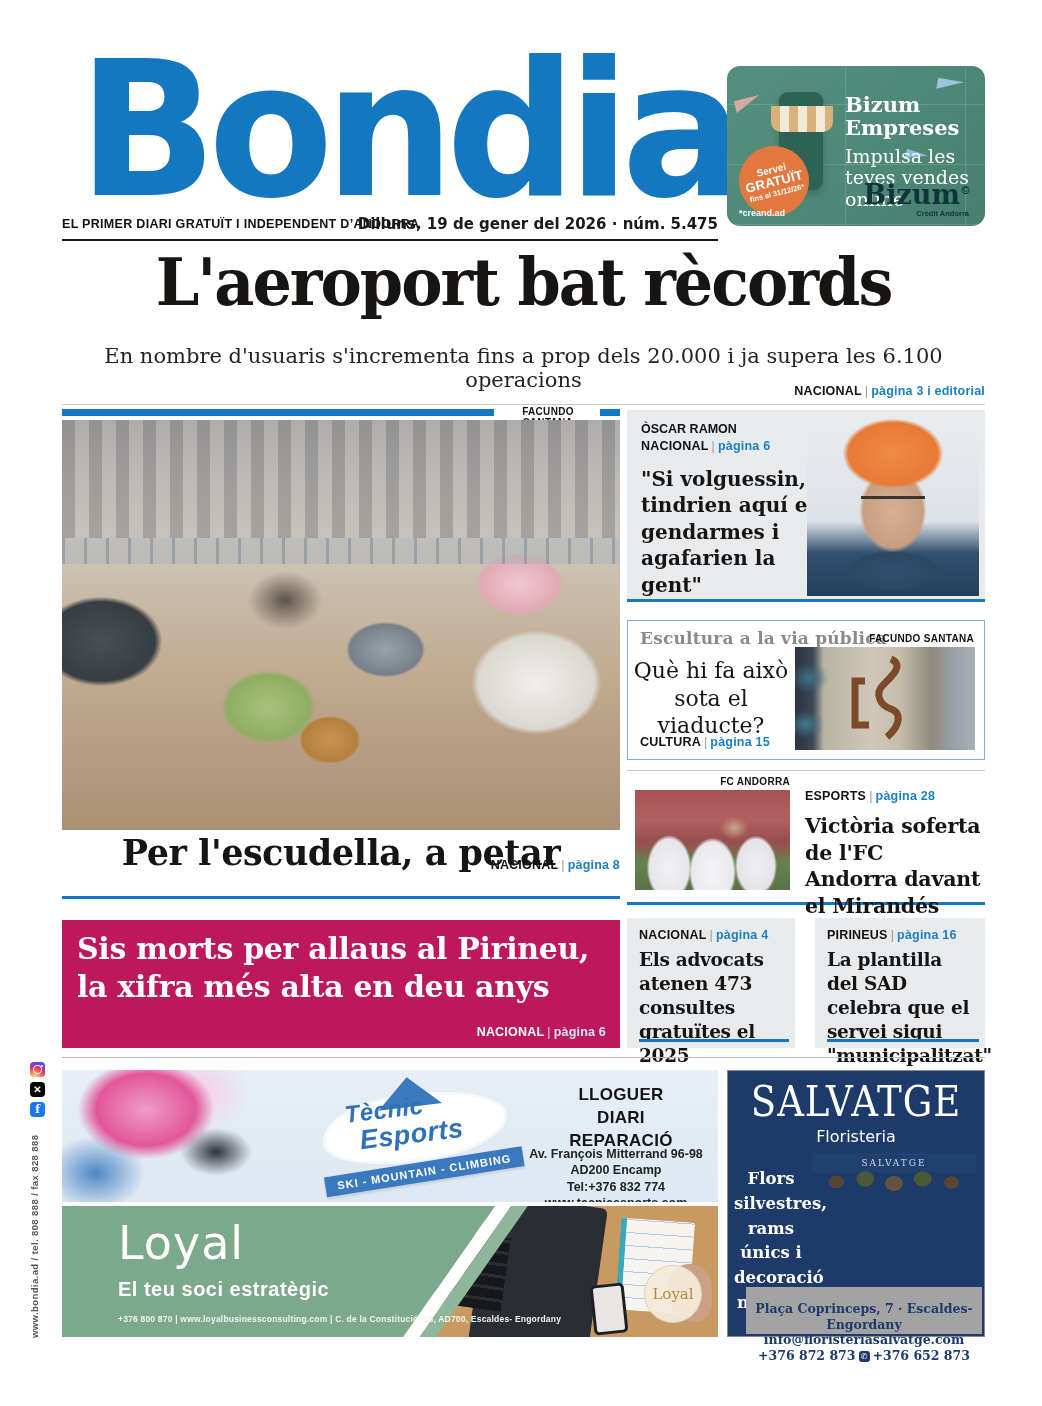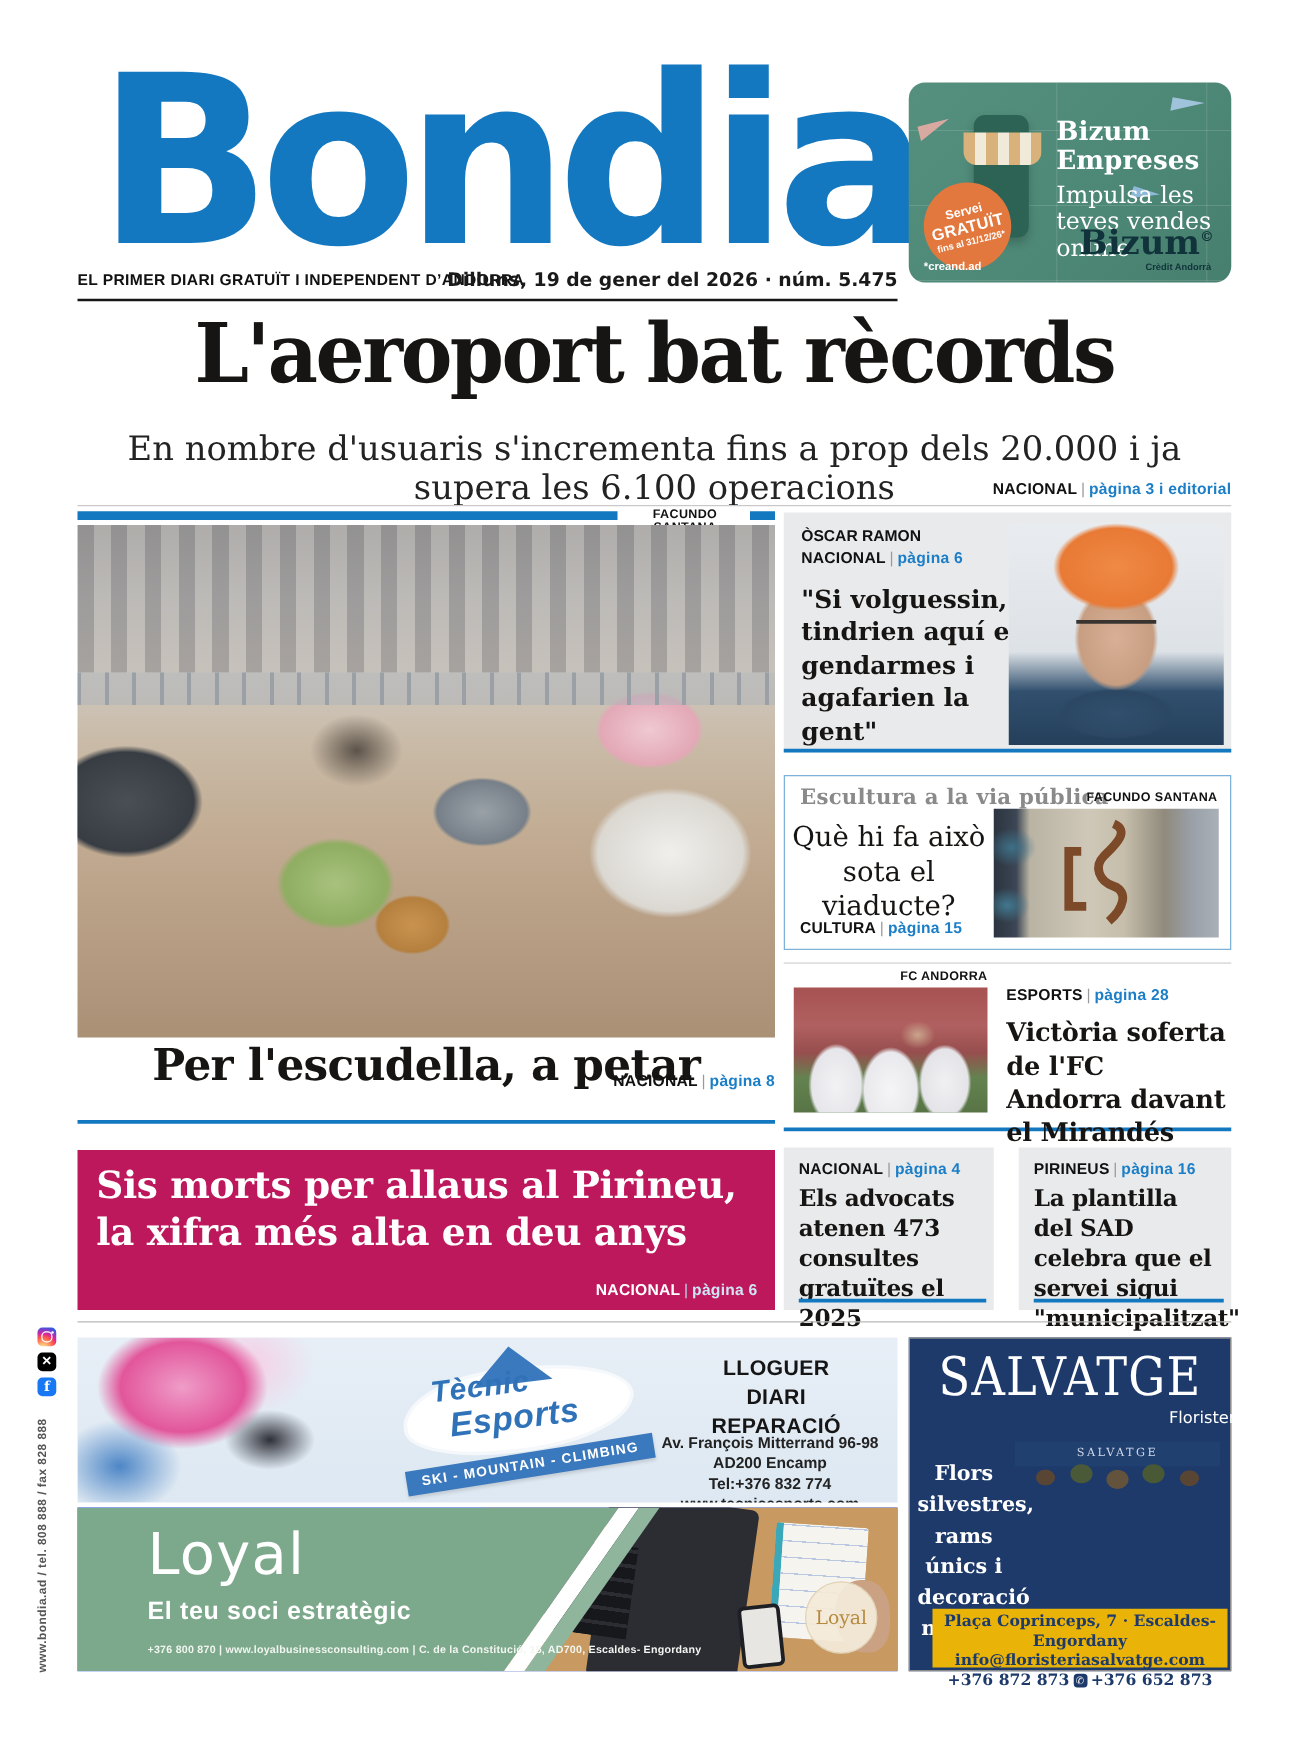--- a/index.html
+++ b/index.html
@@ -48,21 +48,21 @@
             font-weight:bold; font-size:27px; color:#11333b; line-height:1; }
   .creand .brand sup { font-size:11px; }
   .creand .brandsub { position:absolute; right:16px; bottom:8px; font-size:7.5px; color:#11333b; font-weight:bold; }
   .creand .foot { position:absolute; left:12px; bottom:8px; font-size:9px; font-weight:bold; color:#fff; }
 
   
   .h1 { left:62px; top:248px; width:923px; text-align:center; font-family:"DejaVu Serif", serif;
         font-weight:bold; font-size:62px; letter-spacing:-2px; color:#171513; line-height:1.05;
         transform:scaleY(1.06); transform-origin:center top; }
   .subhead { left:62px; top:344px; width:923px; text-align:center; font-family:"DejaVu Serif", serif;
-        font-size:27px; color:#232323; }
+        font-size:21px; color:#232323; }
   .kicker { font-size:12.5px; font-weight:bold; color:#111; letter-spacing:.2px; white-space:nowrap; }
   .kicker .pipe { color:#9a9a9a; font-weight:normal; padding:0 3px; }
   .kicker .page { color:#1b7ec6; }
   .lead-kicker { left:62px; top:384px; width:923px; text-align:right; }
   .top-hairline { left:62px; top:404px; width:923px; height:1px; background:#c9c9c9; }
 
   
   .credit { font-size:10px; font-weight:bold; color:#111; letter-spacing:.3px; }
   .photo-bar1 { left:62px; top:409px; width:432px; height:7px; background:#1478c0; }
   .photo-credit-main { left:500px; top:406px; width:96px; text-align:center; }
@@ -207,44 +207,44 @@
   .loyal .details { position:absolute; left:56px; top:108px; font-size:8.5px; font-weight:bold; color:#f2f6f1;
       letter-spacing:.2px; }
   .loyal .badge { position:absolute; right:16px; bottom:14px; width:58px; height:58px; border-radius:50%;
       background:#f3ead8ee; color:#b58a3e; display:flex; align-items:center; justify-content:center;
       font-family:"DejaVu Serif", serif; font-size:15px; border:1px solid #e0d2b4; }
 
   .salvatge { left:727px; top:1070px; width:258px; height:267px; background:#1d3a6b; border:1px solid #8a8a8a; }
   .salvatge .brand { position:absolute; left:0; top:6px; width:100%; text-align:center;
       font-family:"DejaVu Serif", serif; font-size:37px; color:#fff; letter-spacing:1px;
       transform:scaleY(1.15); transform-origin:center top; }
-  .salvatge .sub { position:absolute; left:16px; top:56px; width:100%; text-align:right;
-      font-size:13px; color:#fff; font-family:"DejaVu Sans", sans-serif; }
+  .salvatge .sub { position:absolute; left:0; top:56px; width:100%; text-align:center;
+      font-size:16px; color:#fff; font-family:"DejaVu Sans", sans-serif; }
   .salvatge .text { position:absolute; left:6px; top:96px; width:74px; text-align:center;
       font-family:"DejaVu Serif", serif; font-weight:bold; font-size:16.5px; color:#fff; line-height:1.5; }
   .salvatge .photo { position:absolute; left:84px; top:82px; width:164px; height:132px; overflow:hidden;
       background:
         radial-gradient(26px 34px at 8% 60%, #3e6e3c 0%, #2e5830 60%, transparent 70%),
         radial-gradient(22px 26px at 12% 86%, #b associate 0%, transparent 70%),
         radial-gradient(24px 30px at 90% 58%, #a93f4b 0%, transparent 68%),
         radial-gradient(22px 26px at 84% 82%, #d77a8c 0%, transparent 68%),
         radial-gradient(30px 20px at 50% 34%, #4a6b3a 0%, #3c5a30 60%, transparent 70%),
         linear-gradient(180deg,#27497f 0%,#20406f 20%,#cdd3cf 21%,#e8e9e6 52%,#b9b9b4 84%,#8f8f8a 100%); }
   .salvatge .photo .sign { position:absolute; left:0; top:0; width:100%; height:20px; background:#20406f;
       color:#cfd8ea; font-size:9px; letter-spacing:2px; text-align:center; line-height:20px;
       font-family:"DejaVu Serif", serif; }
   .salvatge .photo .wreath { position:absolute; left:10px; top:14px; width:144px; height:30px;
       background:radial-gradient(12px 10px at 10% 50%,#584534 0 60%,transparent 66%),
                  radial-gradient(14px 12px at 30% 40%,#4a5a38 0 60%,transparent 66%),
                  radial-gradient(14px 12px at 50% 55%,#63523c 0 60%,transparent 66%),
                  radial-gradient(14px 12px at 70% 40%,#495936 0 60%,transparent 66%),
                  radial-gradient(12px 10px at 90% 52%,#584534 0 60%,transparent 66%); }
-  .salvatge .footer { position:absolute; left:18px; right:2px; bottom:2px; height:47px; background:#eab308;
+  .salvatge .footer { position:absolute; left:18px; right:2px; bottom:2px; height:47px; background:#a3a3a3;
       text-align:center; color:#1d3a6b; font-family:"DejaVu Serif", serif; font-weight:bold; font-size:12.5px;
-      line-height:1.25; padding-top:2px; }
+      line-height:1.25; padding-top:14px; }
   .salvatge .footer .wa { display:inline-block; width:11px; height:11px; background:#1d3a6b; color:#fff;
       border-radius:3px; font-size:8px; line-height:11px; vertical-align:1px; margin:0 3px;
       font-family:"Liberation Sans", sans-serif; font-weight:normal; text-align:center; }
 
   
   .rail-icons { left:30px; top:1062px; width:16px; }
   .rail-icon { width:15px; height:15px; border-radius:4px; margin-bottom:5px; color:#fff;
       font-size:11px; font-weight:bold; text-align:center; line-height:15px; }
   .ig { background:radial-gradient(circle at 30% 110%, #fdf497 0%, #fd5949 45%, #d6249f 60%, #285AEB 90%);
       position:relative; }

